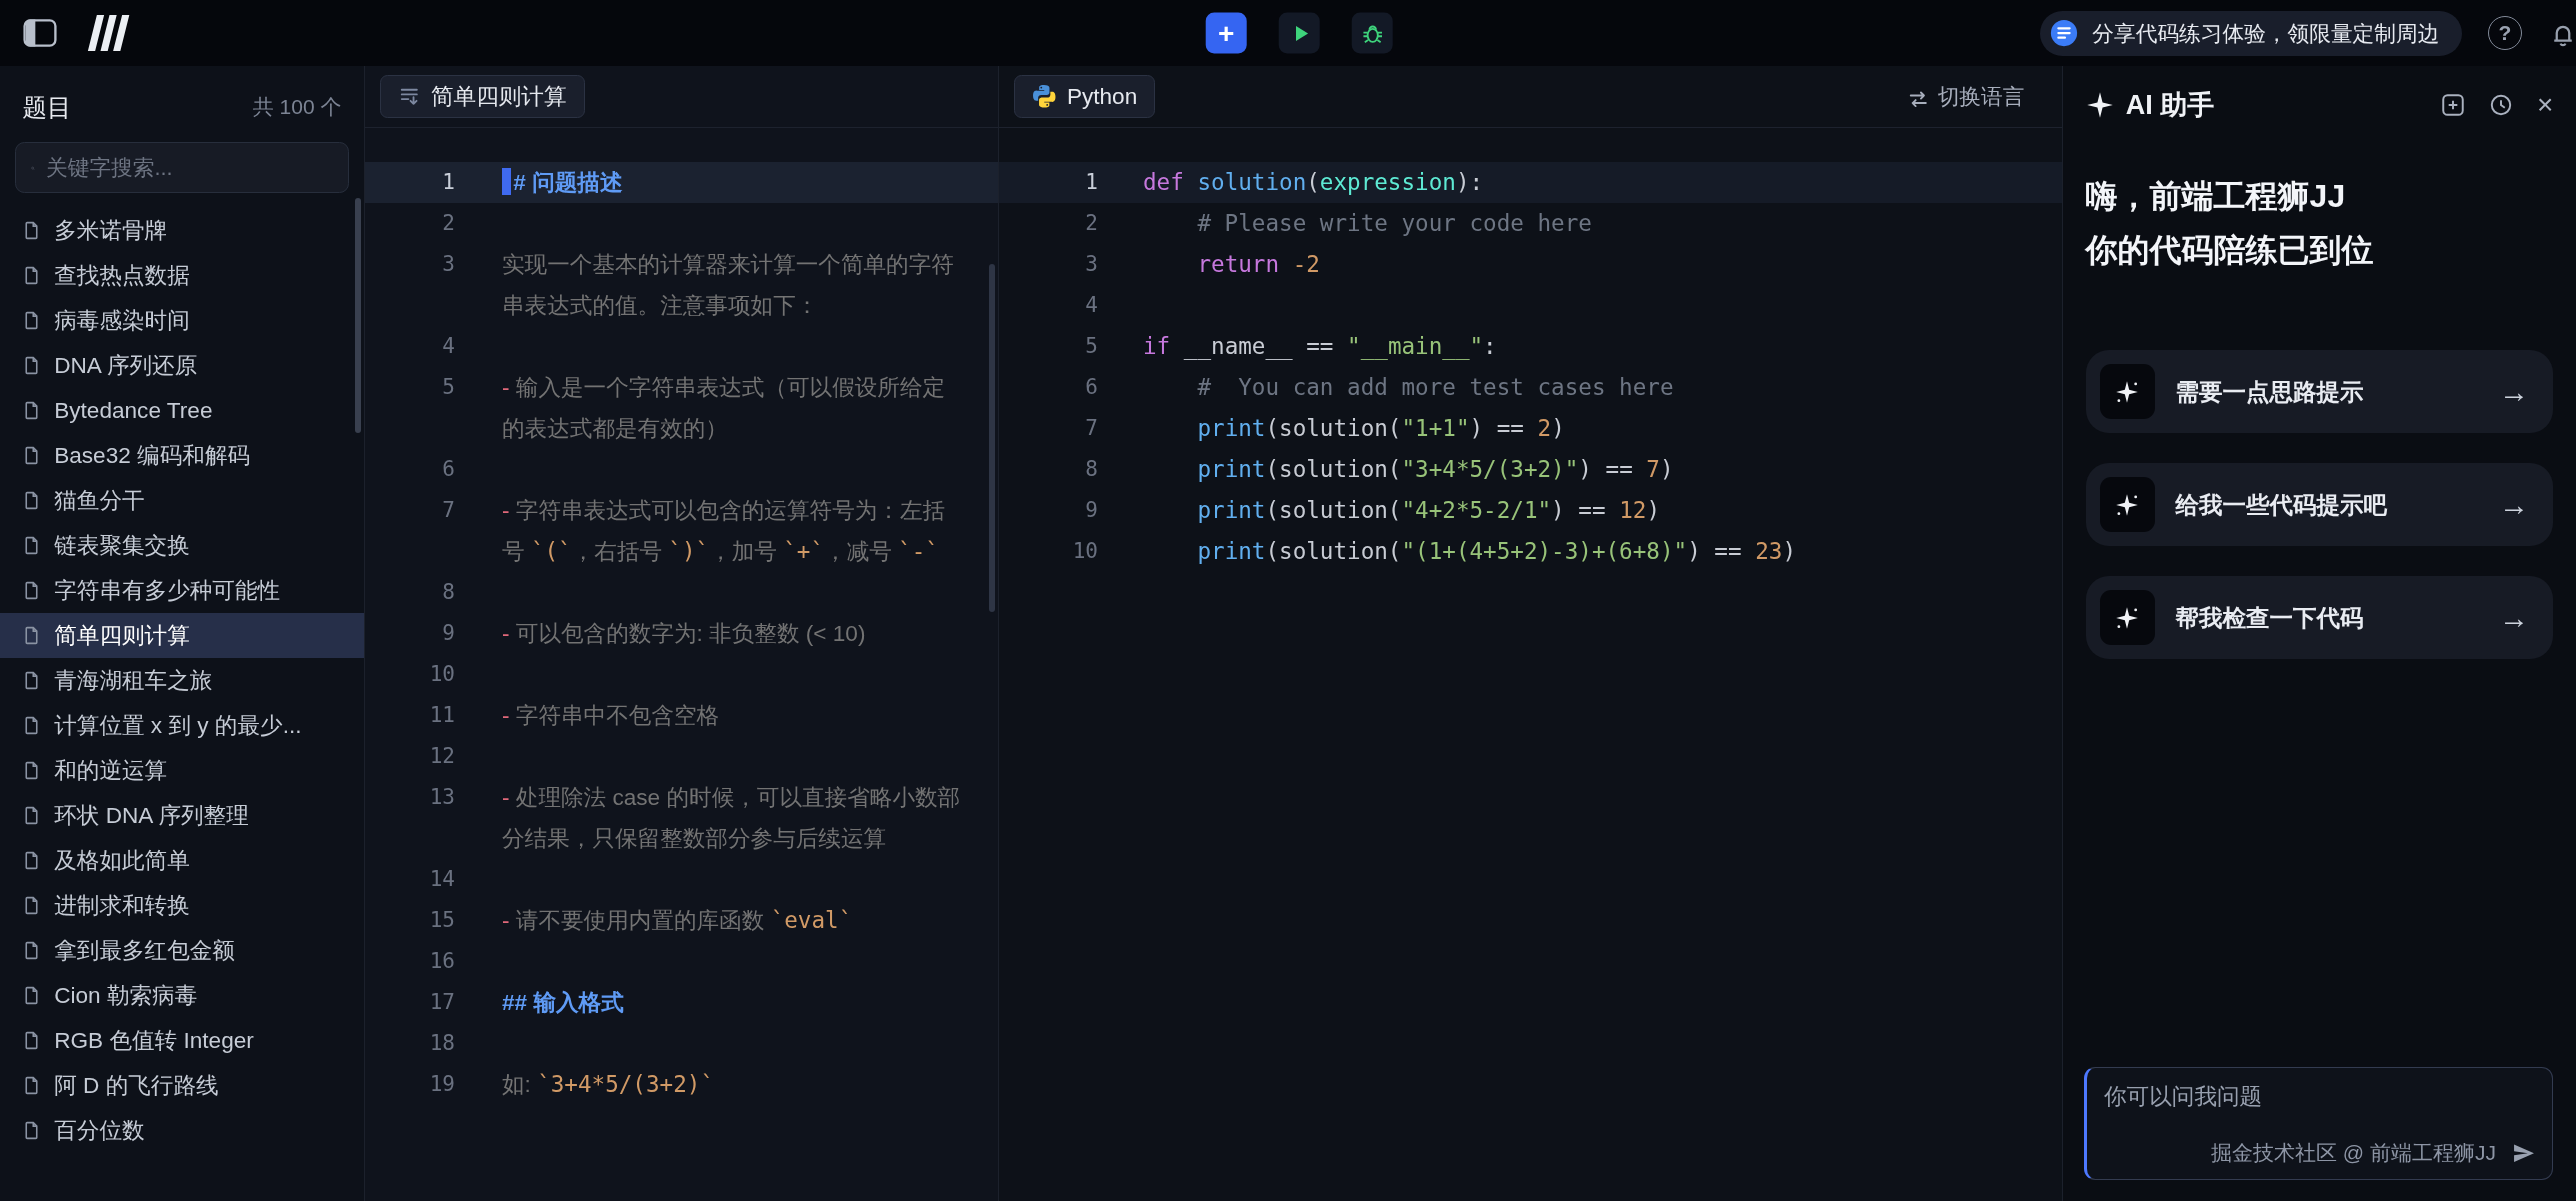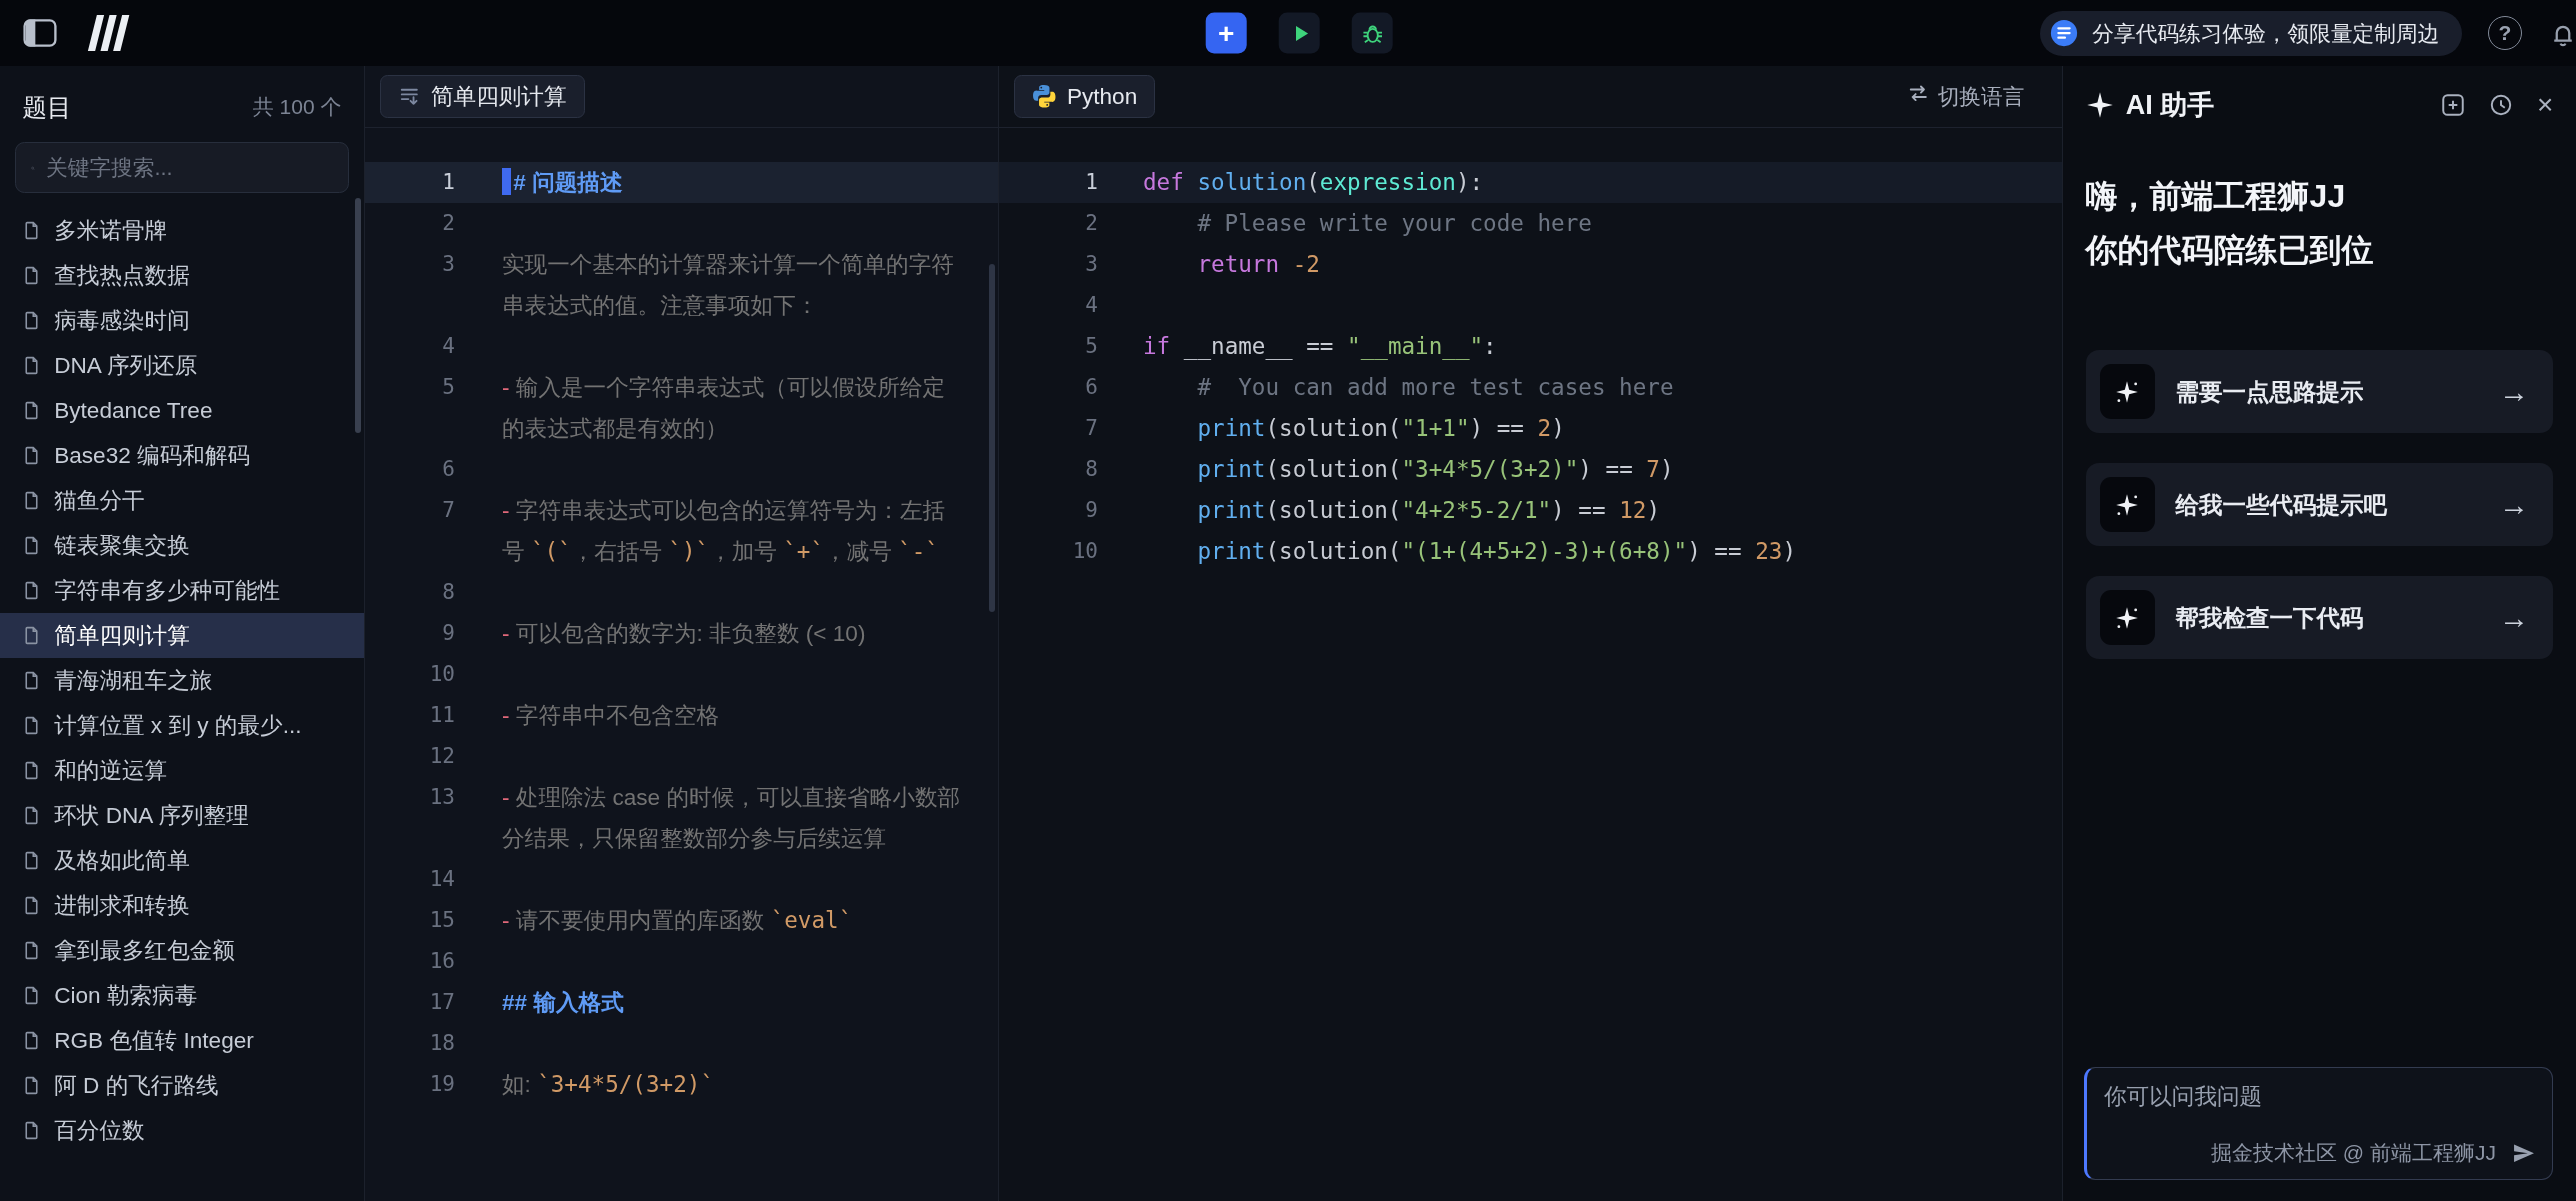--- a/index.html
+++ b/index.html
@@ -72,36 +72,36 @@
   .sg-a { color:#5eead4; }
   .sg-s { color:#98c379; }
   .sg-d { color:#d19a66; }
   .sg-m { color:#6d7583; }
   .sg-o { color:#c8ccd4; }
   .sg-p { color:#c8ccd4; }
 
   
   .editor-panel { flex:1; background:#0d1118; display:flex; flex-direction:column; }
   .editor-panel .tabbar { background:#0d1118; }
-  .switch-lang { margin-left:auto; display:flex; align-items:flex-start; gap:8.5px; color:#a7aebc; font-size:21.7px;
+  .switch-lang { margin-left:auto; display:flex; align-items:flex-end; gap:8.5px; color:#a7aebc; font-size:21.7px;
     cursor:pointer; padding-right:22.6px;font-family:Liberation Mono, monospace; }
   .clines .gut { width:99px; }
   .clines .txt { padding-left:45px; white-space:pre; font-family:"DejaVu Sans Mono","Liberation Mono",monospace; }
   .clines .line.hl { background:#151b27; }
 
   
   .ai-panel { width:514px; background:#0a0d13; border-left:0.9px solid #1c212c; position:relative;
     display:flex; flex-direction:column; padding:0 22.6px; }
   .ai-header { height:77px; display:flex; align-items:center; gap:12.2px; flex:none; }
   .ai-title { font-size:27px; font-weight:700; color:#f0f2f6; }
   .ai-actions { margin-left:auto; display:flex; align-items:center; gap:22.6px; }
   .ai-actions .act { color:#aab1bf; cursor:pointer; display:flex; align-items:center; font-size:28px; line-height:1; }
   .greeting { margin-top:26px; font-size:32px; font-weight:700; line-height:54px; color:#f3f5f9; }
   .cards { margin-top:73px; display:flex; flex-direction:column; gap:30px; }
-  .card { height:83px; border-radius:13px; background:#171b25; display:flex; align-items:center; gap:21px;
+  .card { height:83px; border-radius:23px; background:#171b25; display:flex; align-items:center; gap:21px;
     padding:0 24.5px 0 14px; cursor:pointer; }
   .card-ic { width:55px; height:55px; border-radius:11.3px; background:#06080d; display:flex; align-items:center;
     justify-content:center; flex:none; }
   .card-label { font-size:23.5px; font-weight:700; color:#e9ecf2; white-space:nowrap; }
   .card-arrow { margin-left:auto; font-size:30px; color:#cdd3dd; }
   .ai-input { position:absolute; left:21px; right:22.6px; bottom:21px; height:113px; background:#0e121a;
     border:0.9px solid #333b50; border-left:3.8px solid #4d78ff; border-radius:11.3px; padding:13px 17px; }
   .ai-input textarea { width:100%; height:49px; background:transparent; border:none; outline:none; resize:none;
     color:#dfe3ea; font-size:22.6px; font-family:inherit; }
   .ai-input textarea::placeholder { color:#98a0af; }

